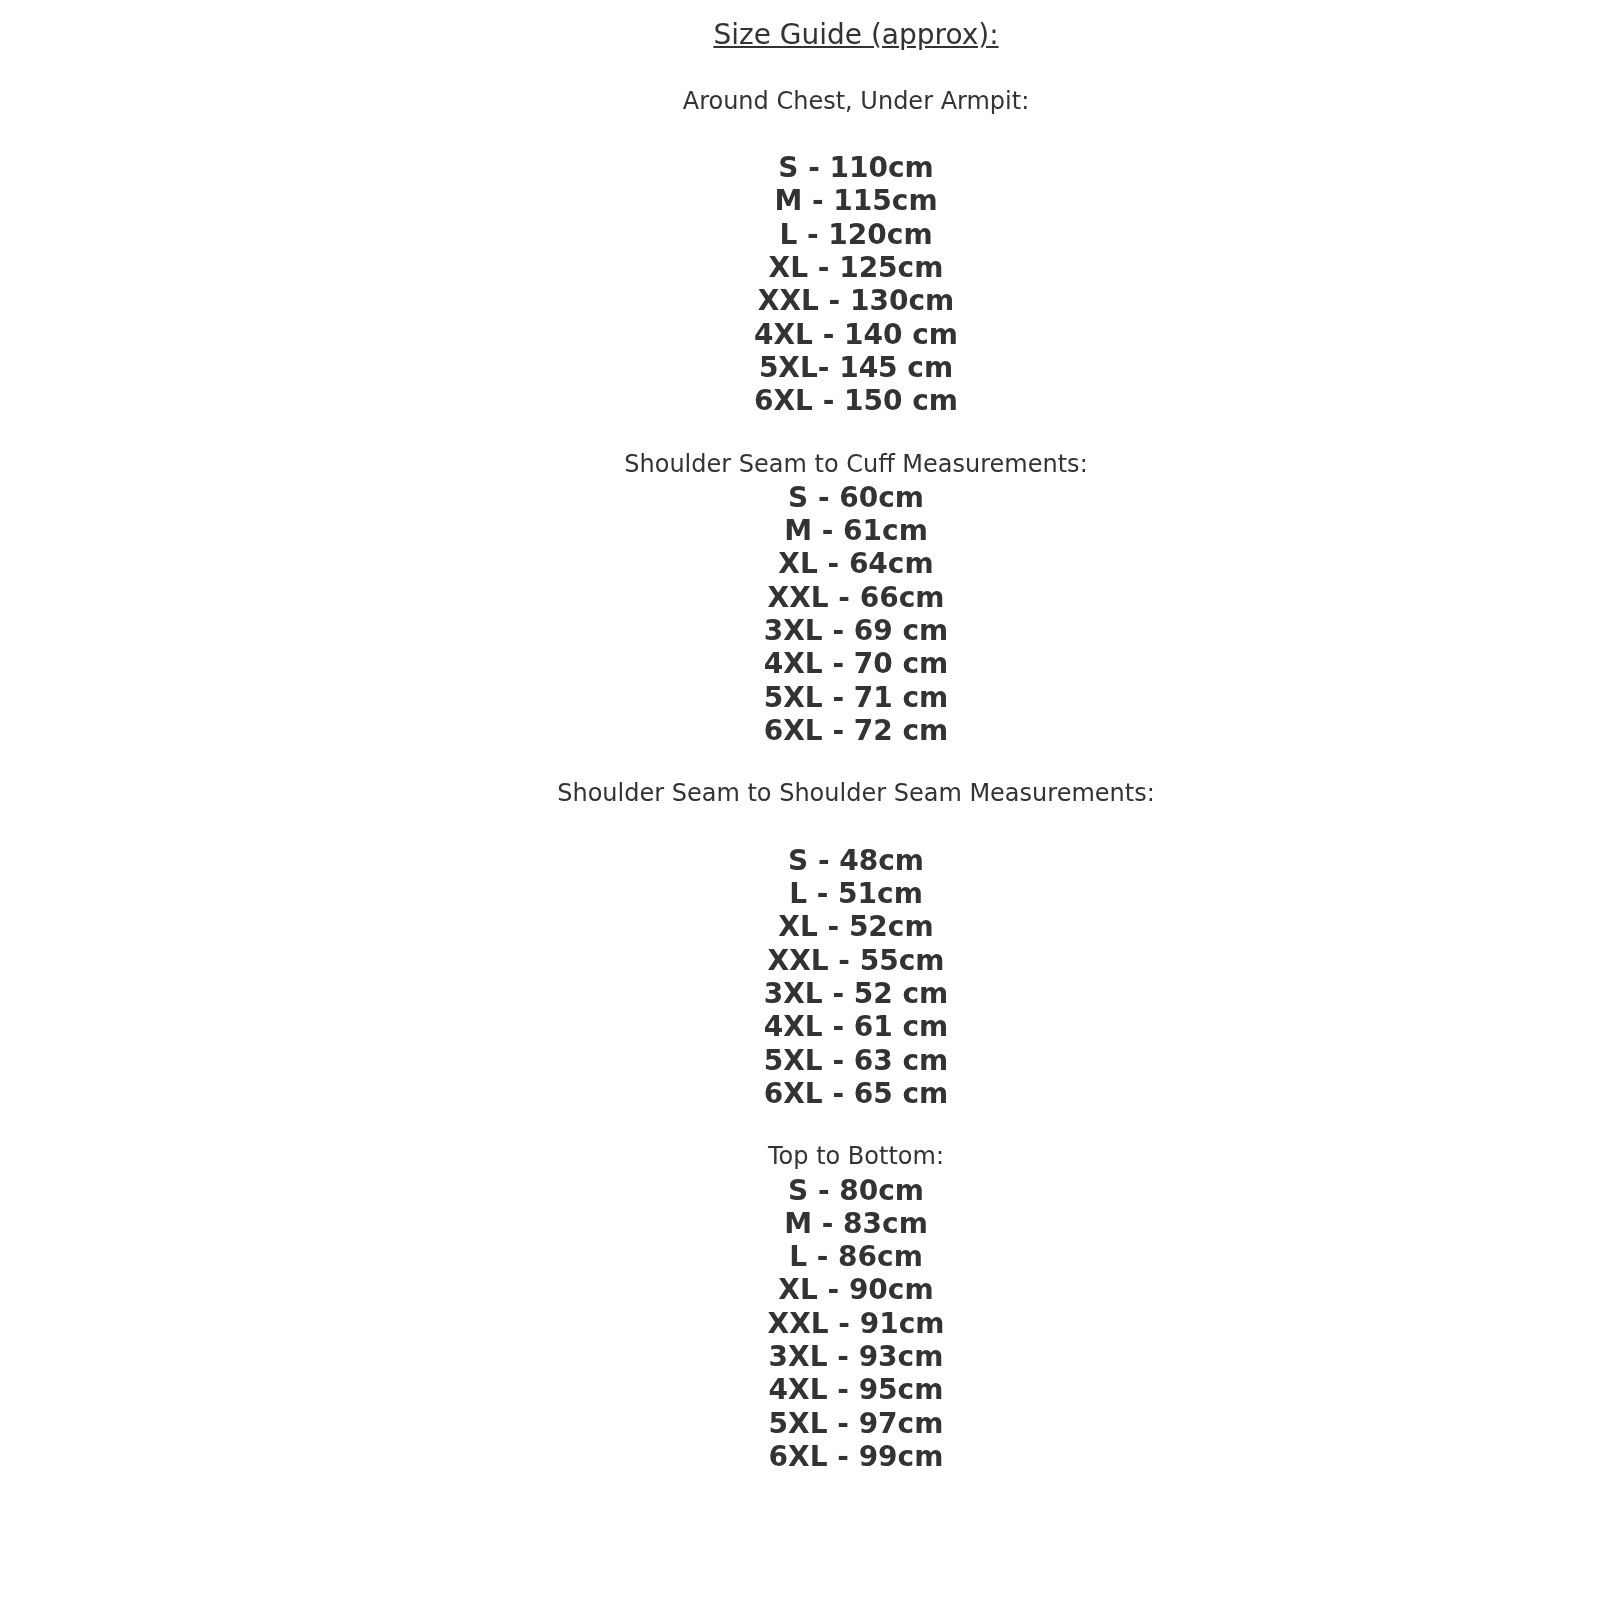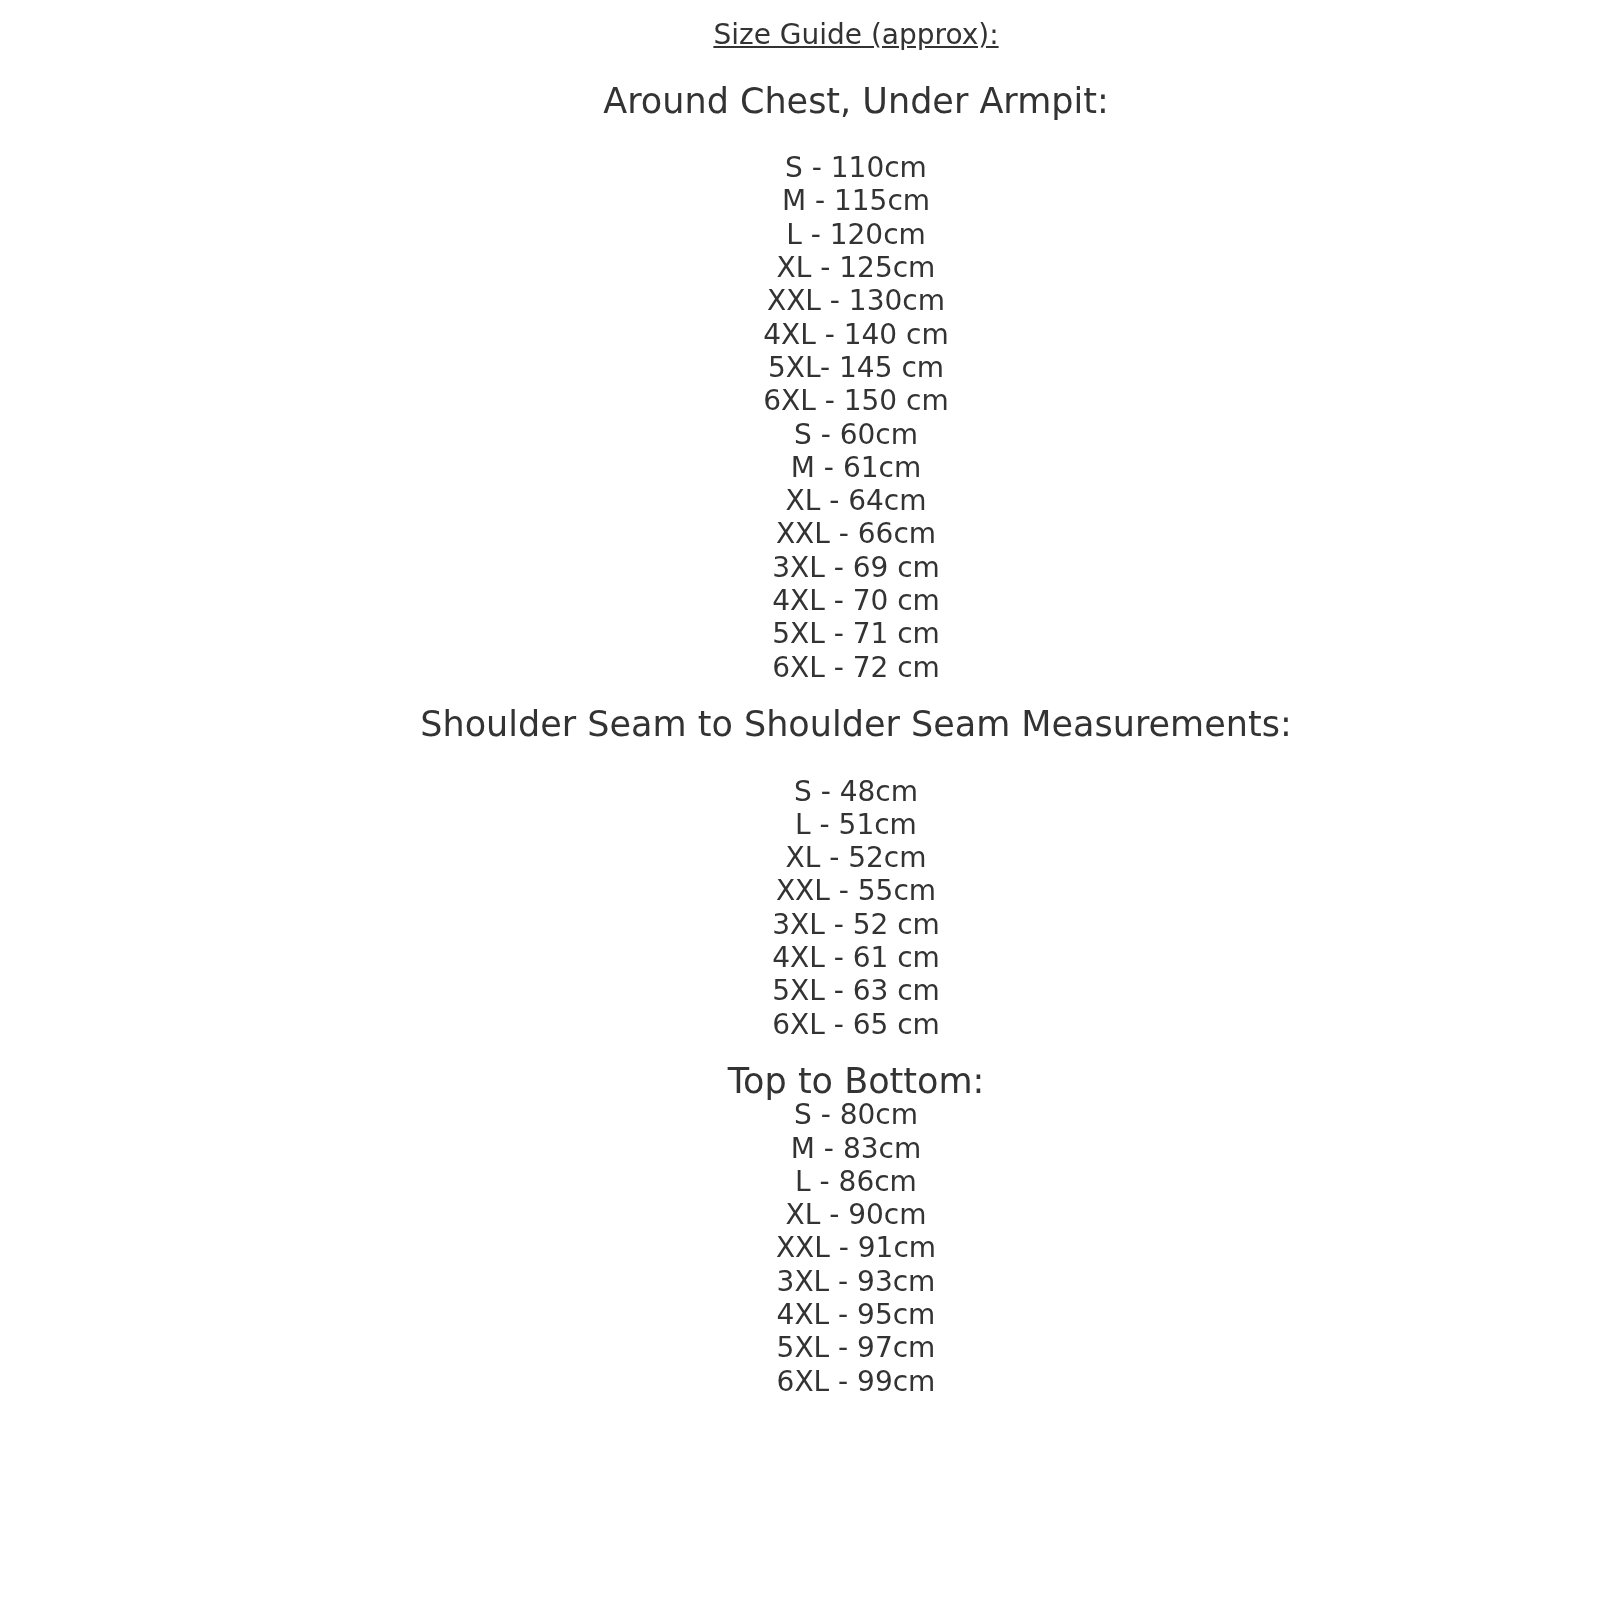--- a/index.html
+++ b/index.html
@@ -23,31 +23,32 @@
   }
   h1.doc-title {
     font-size: 28px;
     font-weight: normal;
     margin: 0 0 33.3px 0;   
   }
   .underline {
     text-decoration: underline;
   }
   h2.section-heading {
-    font-size: 35px;
+    font-size: 24px;
     font-weight: normal;
-    margin: 24px 0 0 0;   
+    margin: 30px 0 0 0;   
   }
   h2.section-heading.gap-after {
     margin-bottom: 33.3px;  
   }
   ul.size-list {
     list-style: none;
     margin: 0;
     padding: 0;
+    font-weight: bold;
   }
 </style>
 </head>
 <body style="background: rgb(255, 255, 255); color: rgb(51, 51, 51);">
 
 <main>
   <h1 class="doc-title"><span class="underline">Size Guide (approx):</span></h1>
   <div id="sections">
   <section class="size-section">
     <h2 class="section-heading gap-after">Around Chest, Under Armpit:</h2>
@@ -57,20 +58,21 @@
           <li>L - 120cm</li>
           <li>XL - 125cm</li>
           <li>XXL - 130cm</li>
           <li>4XL - 140 cm</li>
           <li>5XL- 145 cm</li>
           <li>6XL - 150 cm</li>
         </ul>
   </section>
 
   <section class="size-section">
+    <h2 class="section-heading">Shoulder Seam to Cuff Measurements:</h2>
     <ul class="size-list">
           <li>S - 60cm</li>
           <li>M - 61cm</li>
           <li>XL - 64cm</li>
           <li>XXL - 66cm</li>
           <li>3XL - 69 cm</li>
           <li>4XL - 70 cm</li>
           <li>5XL - 71 cm</li>
           <li>6XL - 72 cm</li>
         </ul>

